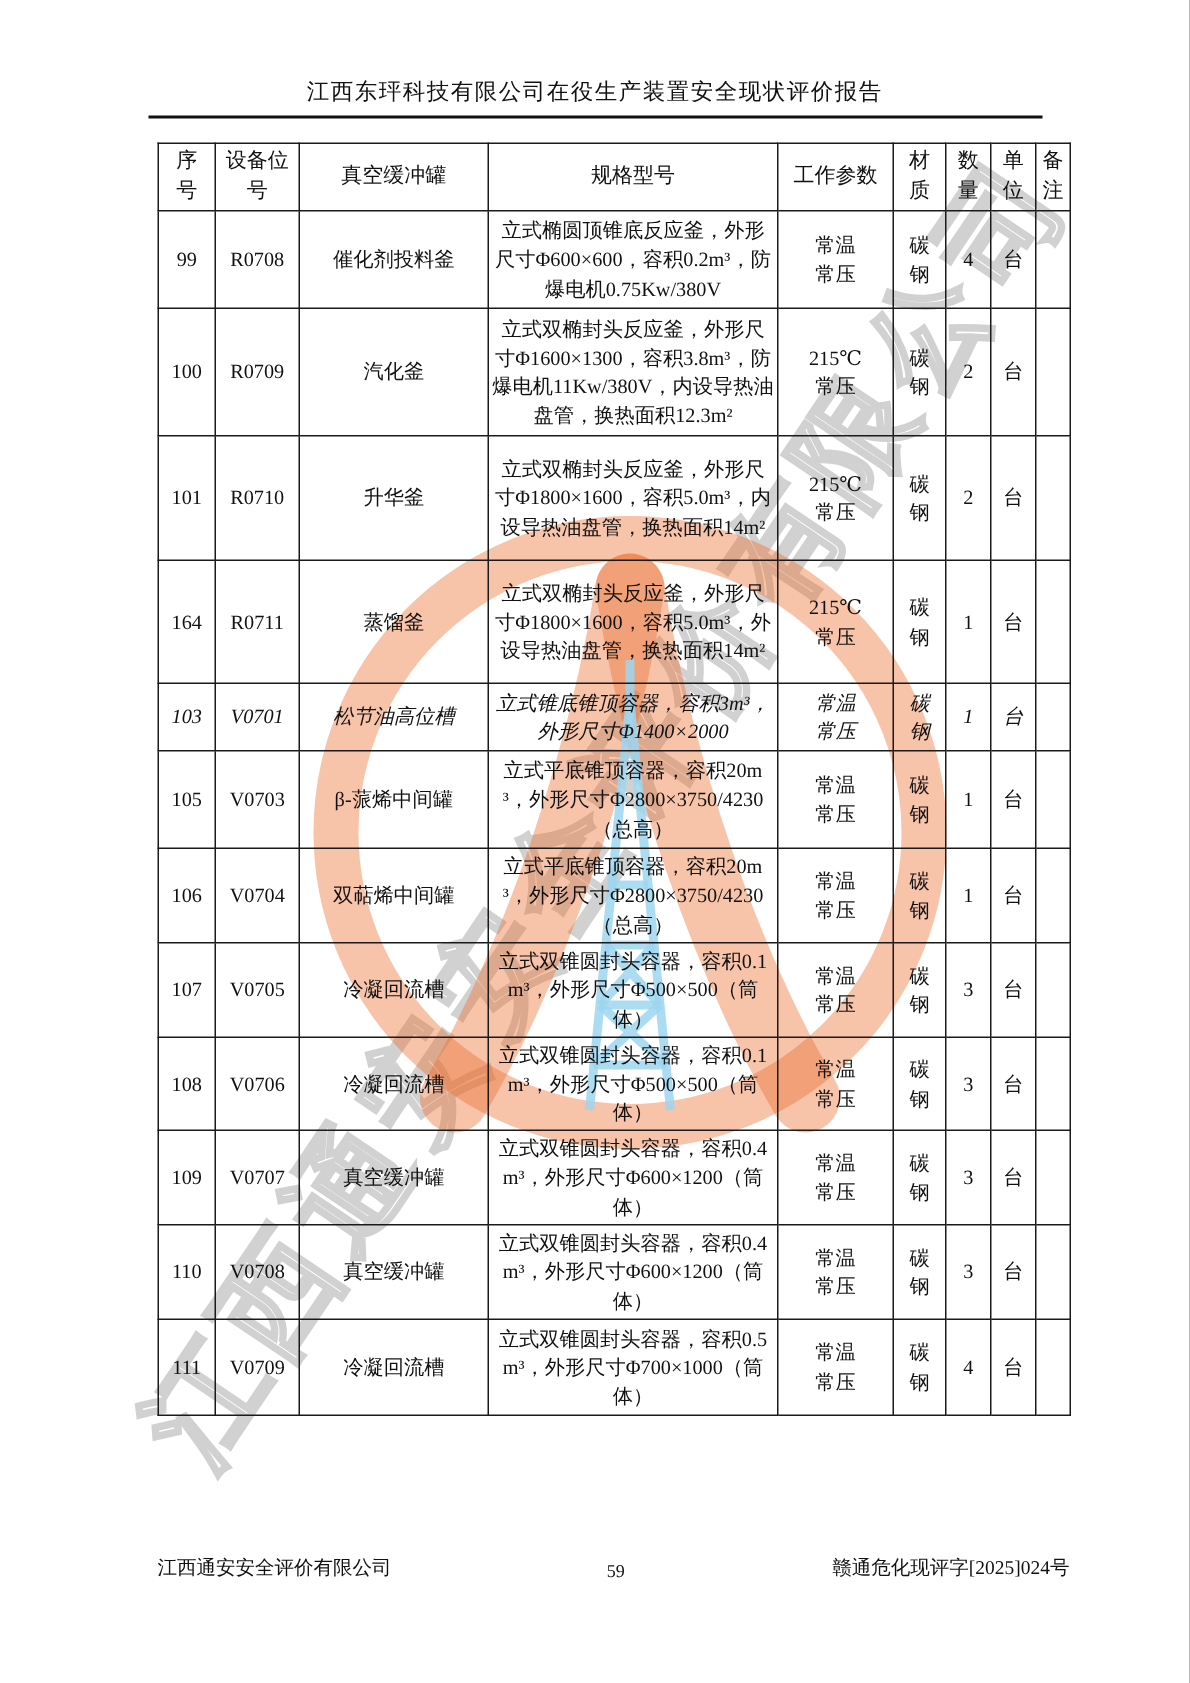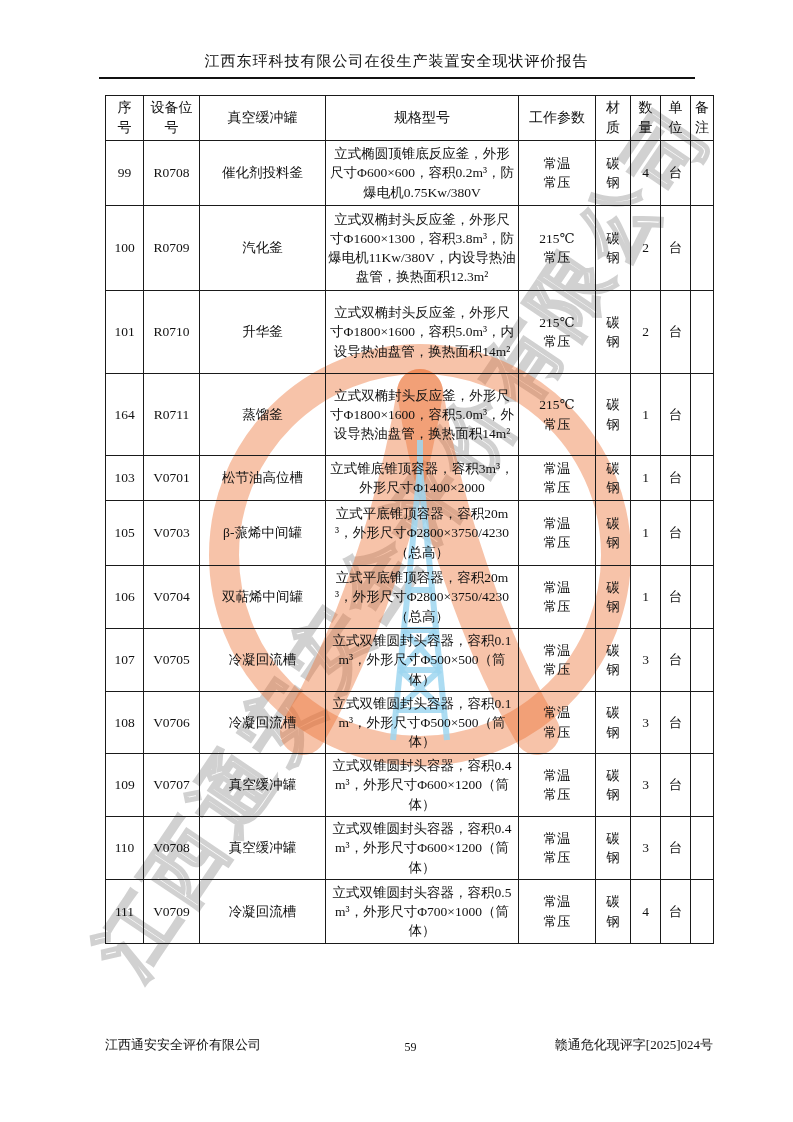--- a/index.html
+++ b/index.html
@@ -168,21 +168,21 @@
             <td>蒸馏釜</td>
             <td>立式双椭封头反应釜，外形尺寸Φ1800×1600，容积5.0m³，外设导热油盘管，换热面积14m²</td>
             <td class="pre">215℃
 常压</td>
             <td class="pre">碳
 钢</td>
             <td>1</td>
             <td>台</td>
             <td></td>
           </tr>
-          <tr style="height: 45px;">
+          <tr style="height: 45px; font-style: italic;">
             <td>103</td>
             <td>V0701</td>
             <td>松节油高位槽</td>
             <td>立式锥底锥顶容器，容积3m³，外形尺寸Φ1400×2000</td>
             <td class="pre">常温
 常压</td>
             <td class="pre">碳
 钢</td>
             <td>1</td>
             <td>台</td>

